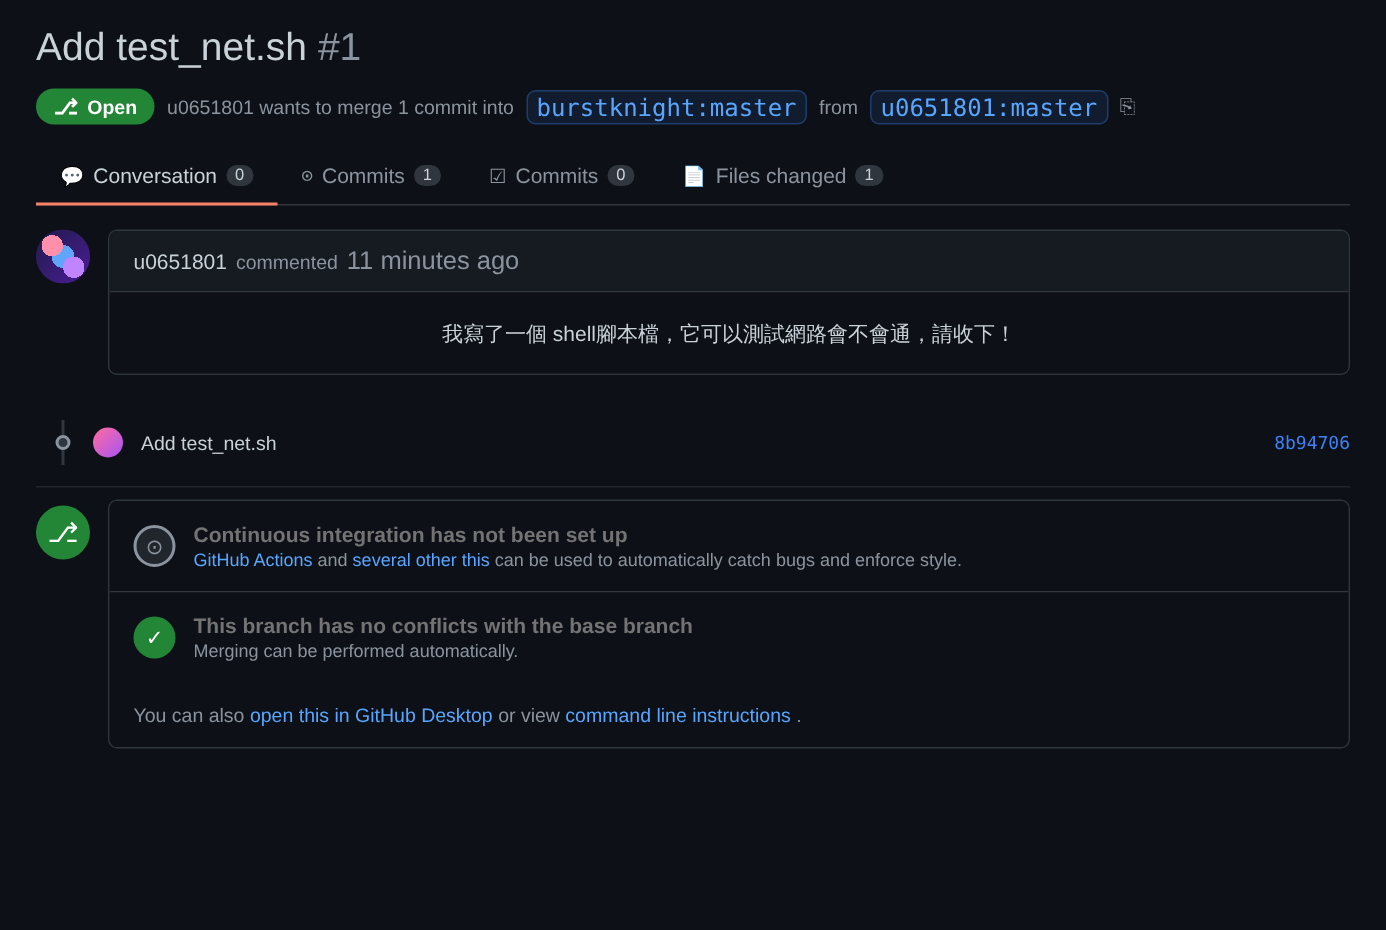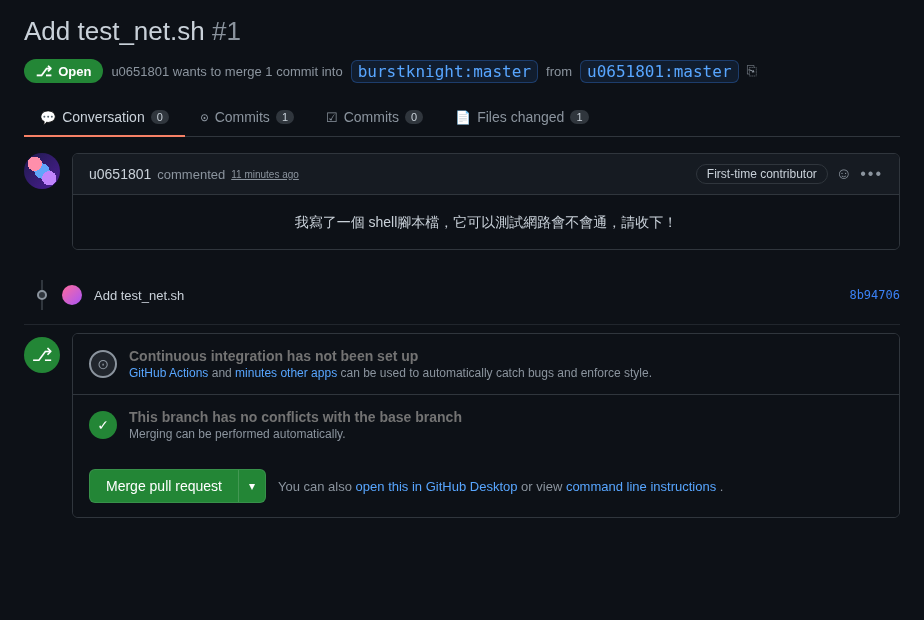--- a/index.html
+++ b/index.html
@@ -134,22 +134,21 @@
       color: #c9d1d9;
       font-weight: 400;
       font-size: 14px;
     }
     .comment-action {
       color: #8b949e;
       font-size: 13px;
     }
     .comment-time {
       color: #8b949e;
-      font-size: 10px;
-      text-decoration: underline;
+      font-size: 17px;
     }
     .comment-header-right {
       display: flex;
       align-items: center;
       gap: 8px;
     }
     .contributor-badge {
       border: 1px solid #30363d;
       border-radius: 20px;
       padding: 2px 10px;
@@ -402,25 +401,20 @@
         <div class="avatar">
           <div class="avatar-pattern"></div>
         </div>
         <div class="comment-card" style="flex:1;">
           <div class="comment-header">
             <div class="comment-header-left">
               <span class="comment-author">u0651801</span>
               <span class="comment-action">commented</span>
               <span class="comment-time">11 minutes ago</span>
             </div>
-            <div class="comment-header-right">
-              <span class="contributor-badge">First-time contributor</span>
-              <span class="emoji-react">☺</span>
-              <span class="more-btn">•••</span>
-            </div>
           </div>
           <div class="comment-body">
             <p>我寫了一個 shell腳本檔，它可以測試網路會不會通，請收下！</p>
           </div>
         </div>
       </div>
 
       <div style="display:flex; gap:12px; align-items:center; padding: 6px 0; margin-left:10px;">
         <div style="display:flex; flex-direction:column; align-items:center; width:16px;">
           <div style="width:2px; height:10px; background:#30363d;"></div>
@@ -443,43 +437,37 @@
 
           <div class="status-item">
             <div class="status-icon-ci">
               <span>⊙</span>
             </div>
             <div>
               <div class="status-text-main">Continuous integration has not been set up</div>
               <div class="status-text-sub">
                 <a href="#">GitHub Actions</a>
                 <span> and </span>
-                <a href="#">minutes other apps</a>
+                <a href="#">several other this</a>
                 <span>can be used to automatically catch bugs and enforce style.</span>
               </div>
             </div>
           </div>
 
           <div class="status-item" style="border-bottom:none;">
             <div class="status-icon-success">
               <span>✓</span>
             </div>
             <div>
               <div class="status-text-main">This branch has no conflicts with the base branch</div>
               <div class="status-text-sub">Merging can be performed automatically.</div>
             </div>
           </div>
 
           <div class="merge-button-area">
-            <div class="merge-btn-group">
-              <button class="merge-btn-main">Merge pull request</button>
-              <button class="merge-btn-dropdown">
-                <span>▾</span>
-              </button>
-            </div>
             <div class="merge-extra-text">
               <span>You can also</span>
               <span> </span>
               <a href="#">open this in GitHub Desktop</a>
               <span> or view </span>
               <a href="#">command line instructions</a>
               <span>.</span>
             </div>
           </div>
 

